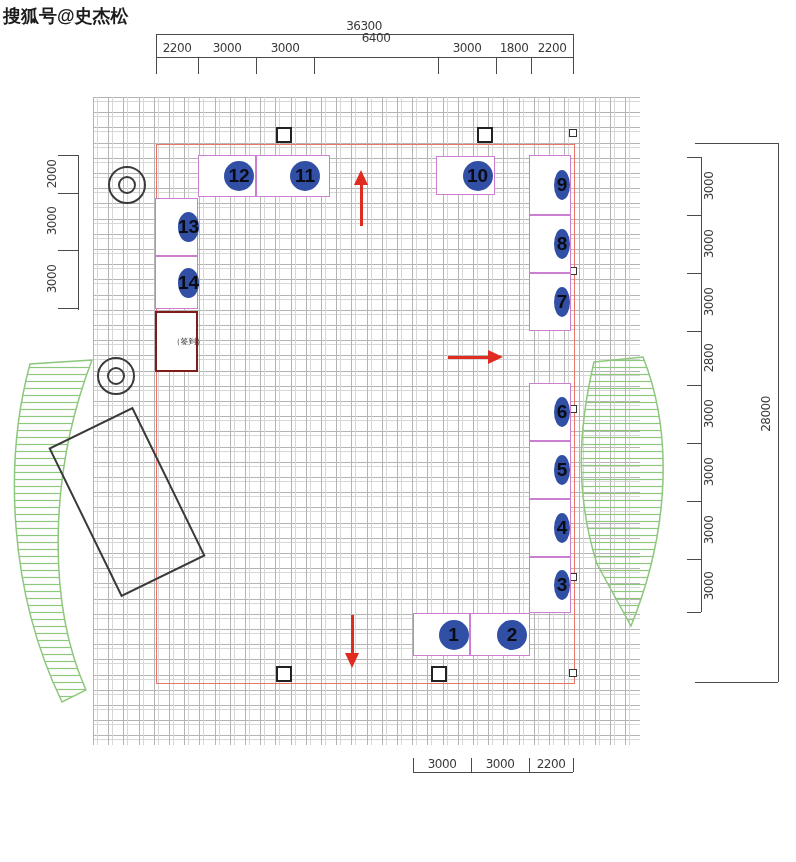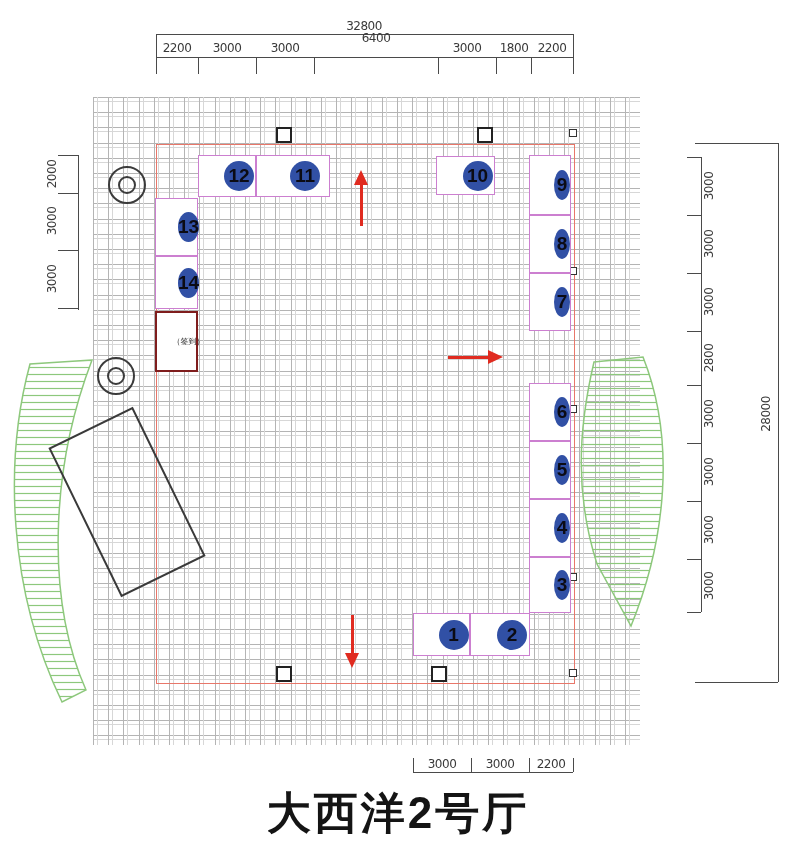--- a/index.html
+++ b/index.html
@@ -50,20 +50,21 @@
   .watermark{position:absolute;left:3px;top:4px;font-size:18px;font-weight:bold;color:#1c1c1c;
              text-shadow:0 0 2px #fff;}
   .title{position:absolute;left:398px;top:784px;transform:translateX(-50%);font-size:44px;
          font-weight:bold;color:#141414;letter-spacing:3px;white-space:nowrap;}
 </style>
 </head>
 <body>
 
 <div id="canvas">
 
+  <div class="watermark">搜狐号@史杰松</div>
 
   <div class="grid"></div>
 
   <svg class="svgov" width="796" height="862">
     <defs>
       <pattern id="hatchG" width="7" height="7" patternUnits="userSpaceOnUse">
         <path d="M0 3.5 H7" stroke="#8dc87c" stroke-width="1.2"></path>
       </pattern>
     </defs>
     <path d="M 92 360 L 30 364 C 4 460 8 590 62 702 L 86 690 C 46 600 50 470 92 360 Z" fill="url(#hatchG)" stroke="#8dc87c" stroke-width="1.5"></path>
@@ -138,21 +139,21 @@
   <div class="shaft-v" style="left:360px;top:184px;height:42px"></div>
   <div class="head-up" style="left:354px;top:170px"></div>
   <div class="shaft-h" style="left:448px;top:356px;width:42px"></div>
   <div class="head-right" style="left:488px;top:350px"></div>
   <div class="shaft-v" style="left:351px;top:615px;height:40px"></div>
   <div class="head-down" style="left:345px;top:653px"></div>
 
   <div class="hl" style="left:156px;top:34px;width:417px"></div>
   <div class="vl" style="left:156px;top:34px;height:23px"></div>
   <div class="vl" style="left:573px;top:34px;height:23px"></div>
-  <span class="dim" style="left:364px;top:26px">32800</span>
+  <span class="dim" style="left:364px;top:26px">36300</span>
   <div class="hl" style="left:156px;top:57px;width:417px"></div>
   <div class="vl" style="left:156px;top:57px;height:17px"></div>
   <div class="vl" style="left:198px;top:57px;height:17px"></div>
   <div class="vl" style="left:256px;top:57px;height:17px"></div>
   <div class="vl" style="left:314px;top:57px;height:17px"></div>
   <div class="vl" style="left:438px;top:57px;height:17px"></div>
   <div class="vl" style="left:496px;top:57px;height:17px"></div>
   <div class="vl" style="left:531px;top:57px;height:17px"></div>
   <div class="vl" style="left:573px;top:57px;height:17px"></div>
   <span class="dim" style="left:177px;top:48px">2200</span>
@@ -198,15 +199,14 @@
 
   <div class="hl" style="left:413px;top:772px;width:160px"></div>
   <div class="vl" style="left:413px;top:758px;height:14px"></div>
   <div class="vl" style="left:471px;top:758px;height:14px"></div>
   <div class="vl" style="left:529px;top:758px;height:14px"></div>
   <div class="vl" style="left:573px;top:758px;height:14px"></div>
   <span class="dim" style="left:442px;top:764px">3000</span>
   <span class="dim" style="left:500px;top:764px">3000</span>
   <span class="dim" style="left:551px;top:764px">2200</span>
 
-  <div class="title">大西洋2号厅</div>
 
 </div>
 
 </body></html>

